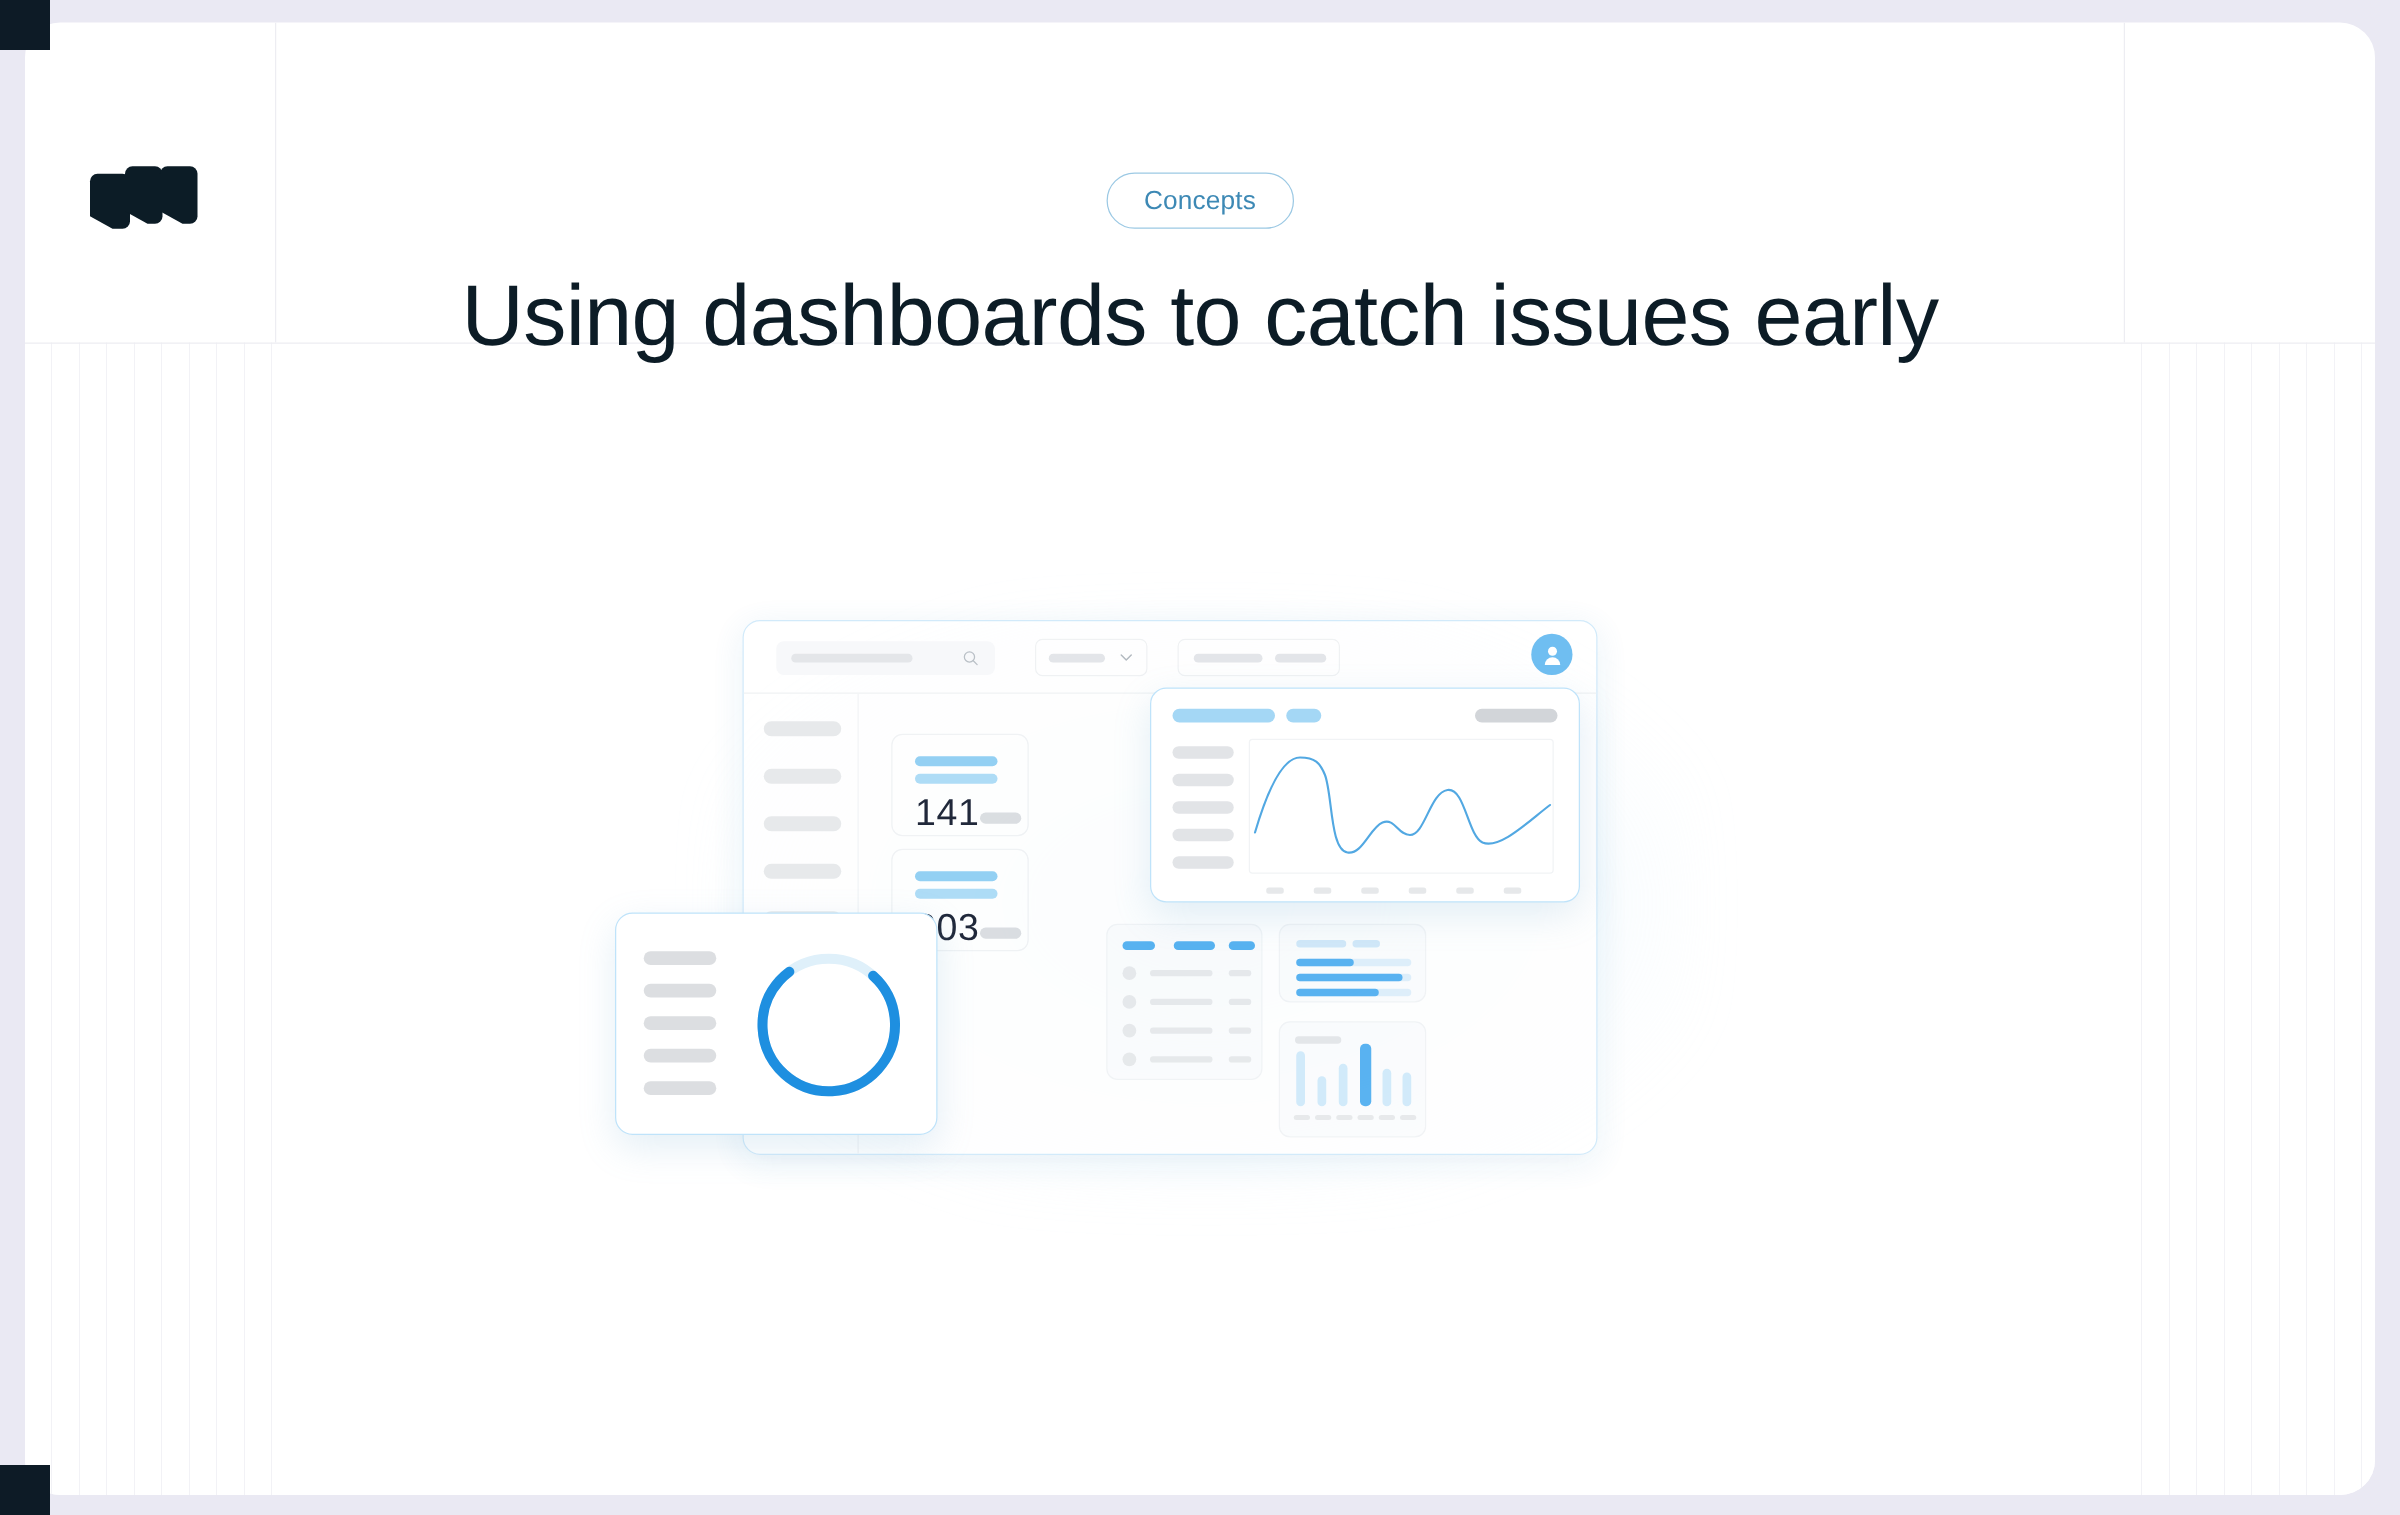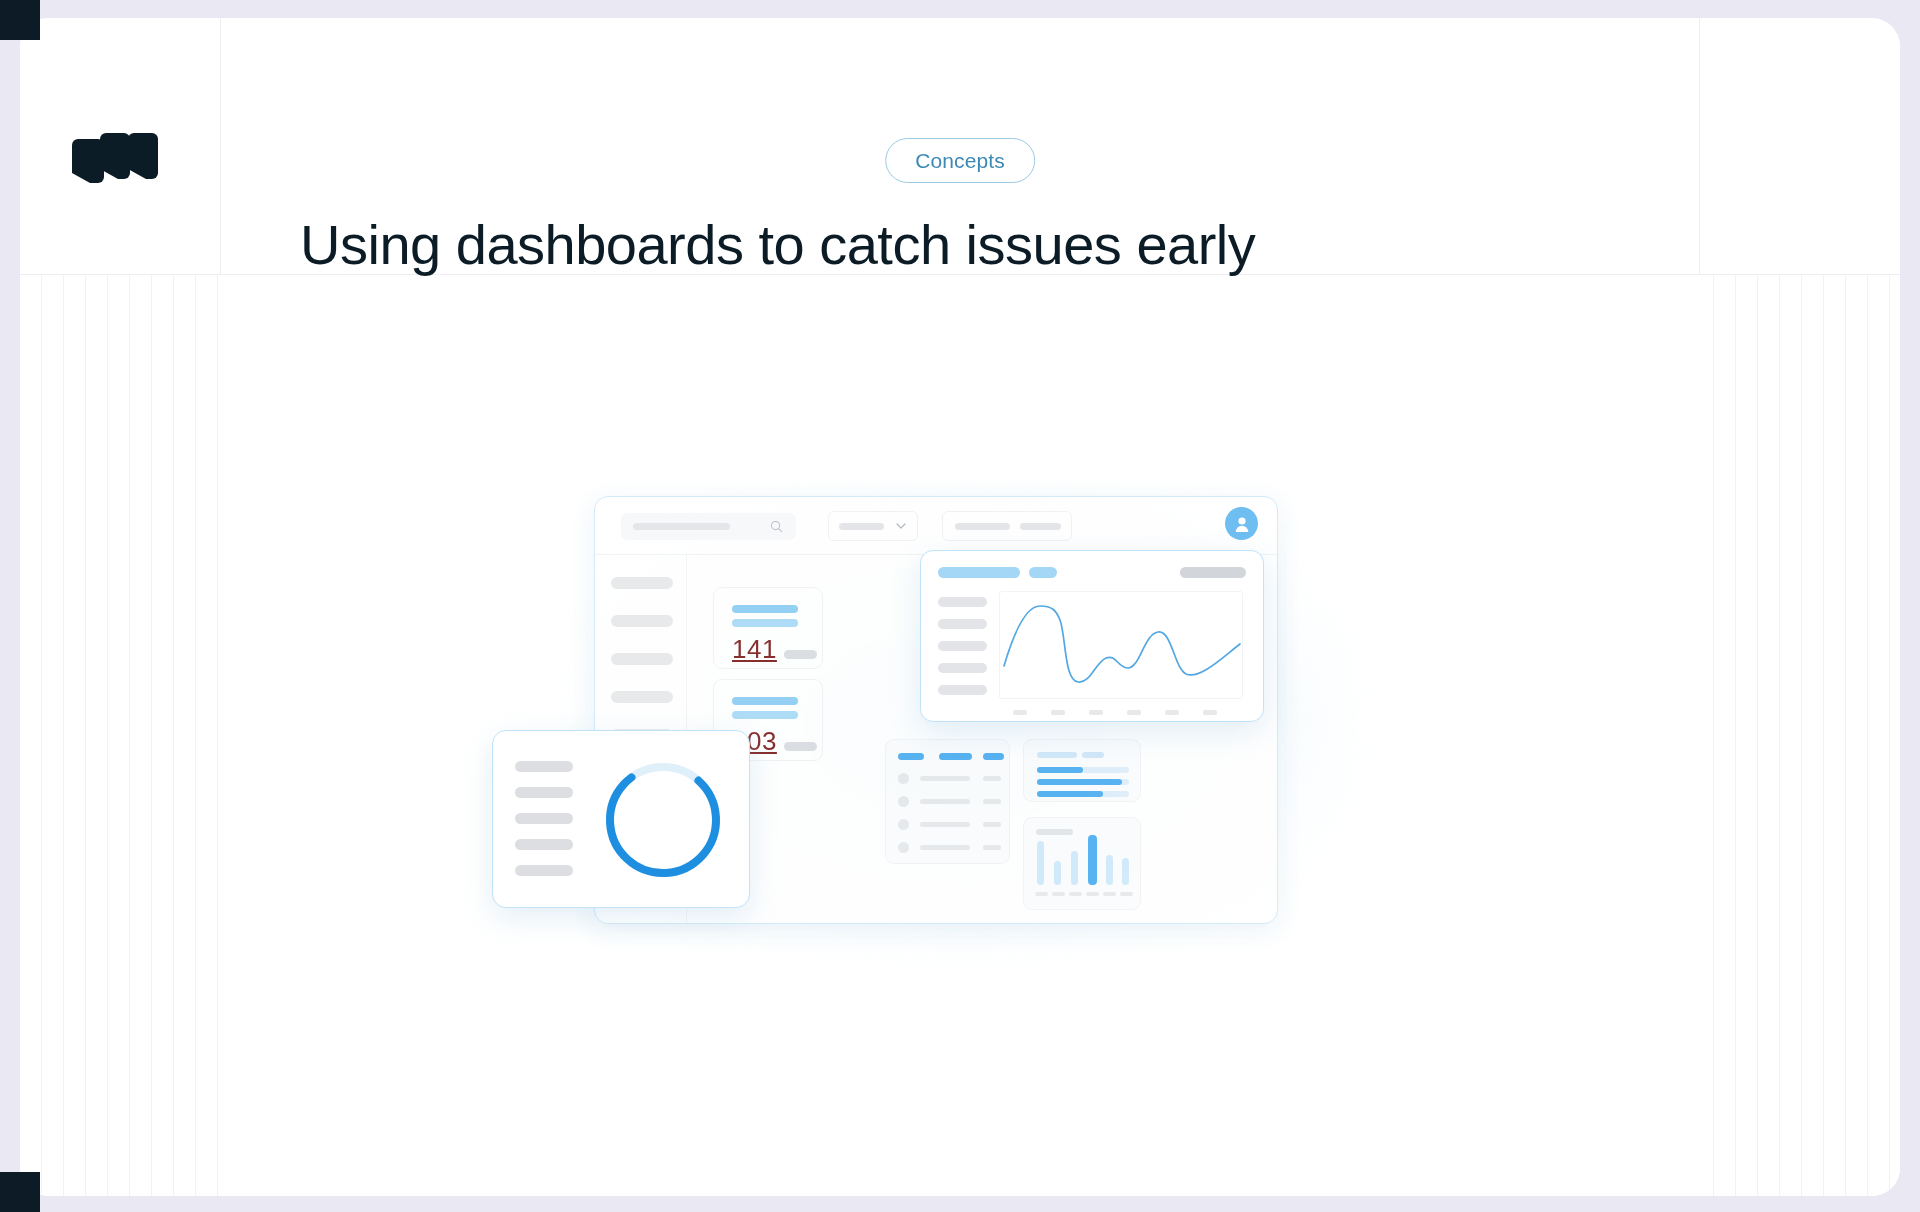--- a/index.html
+++ b/index.html
@@ -88,21 +88,22 @@
     font-size: 21px;
     letter-spacing: 0.1px;
     background: #ffffff;
     white-space: nowrap;
   }
 
   
   #title {
     position: absolute;
     left: 0; right: 0; top: 196px;
-    font-size: 56px;
+    text-align: center;
+    font-size: 69px;
     line-height: 1.12;
     font-weight: 400;
     color: #0c1c26;
     letter-spacing: -0.5px;
     padding: 0 80px;
   }
 
   
   #illus {
     position: absolute;
@@ -200,21 +201,21 @@
   .stat .hb1 {
     position: absolute; left: 18px; top: 17px;
     width: 66px; height: 8px; background: #8ccdf3; border-radius: 4px;
   }
   .stat .hb2 {
     position: absolute; left: 18px; top: 31px;
     width: 66px; height: 8px; background: #a9daf6; border-radius: 4px;
   }
   .stat .num {
     position: absolute; left: 18px; top: 46px;
-    font-size: 26px; color: #7f1d1d; font-weight: 400; letter-spacing: 0.5px; text-decoration: underline;
+    font-size: 30px; color: #0f172a; font-weight: 400; letter-spacing: 0.5px;
   }
   .stat .tag {
     position: absolute; left: 70px; top: 62px;
     width: 33px; height: 9px; background: #d9dcdf; border-radius: 5px;
   }
 
   
   #card-table {
     position: absolute; left: 290px; top: 242px;
     width: 125px; height: 125px;

